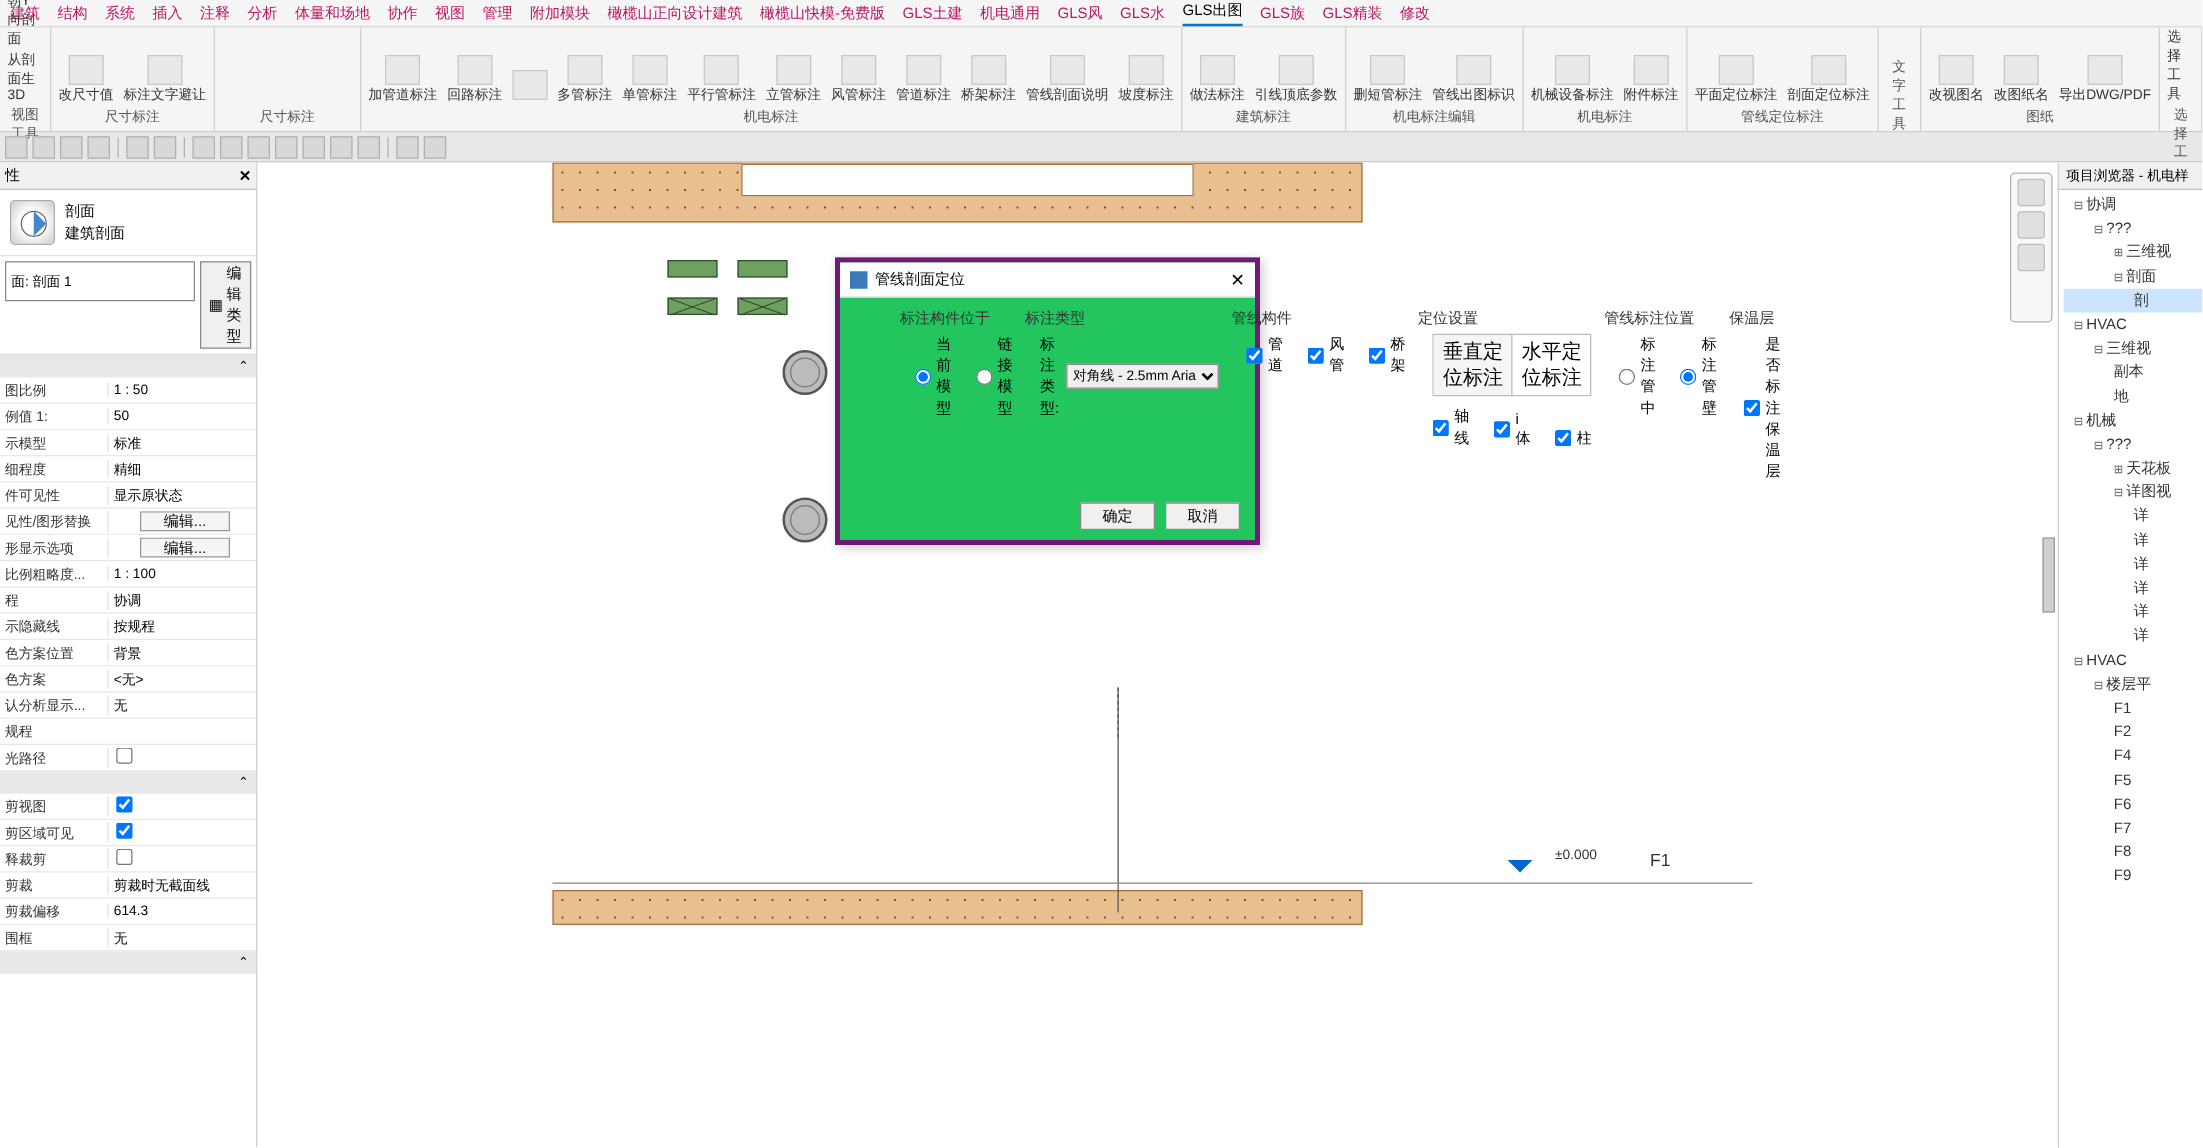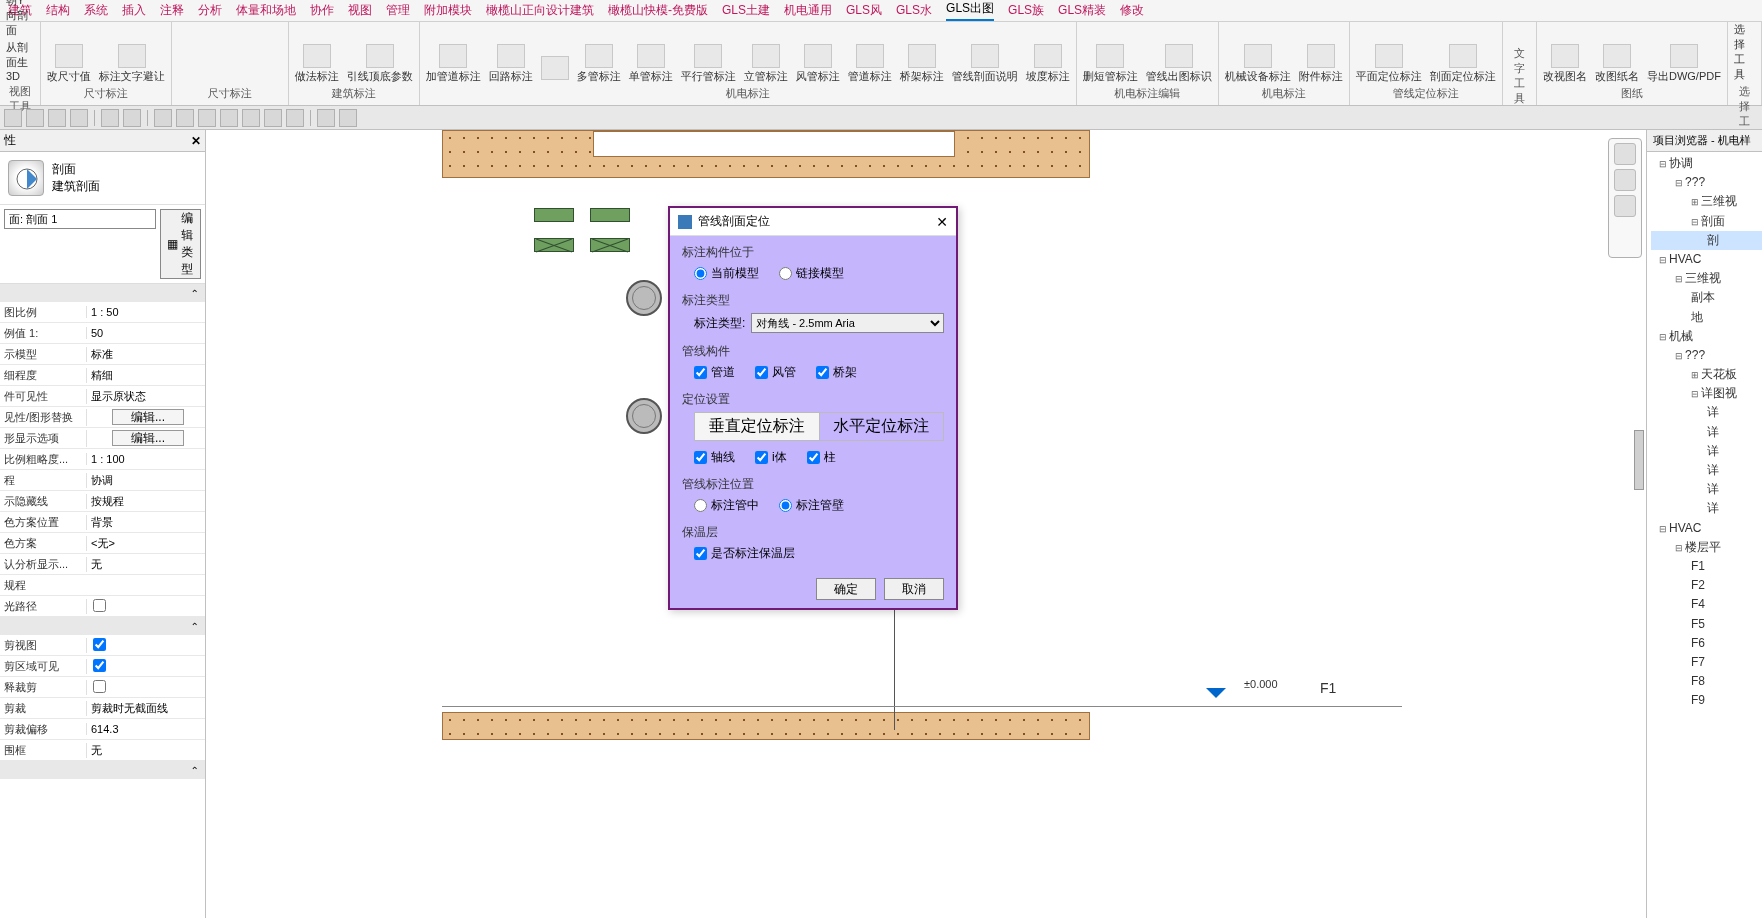--- a/index.html
+++ b/index.html
@@ -29,21 +29,21 @@
 
 .main { display: flex; height: 788px; position: relative; }
 
 
 .props { width: 206px; border-right: 1px solid #c0c0c0; display: flex; flex-direction: column; background: #fff; }
 .props-header { height: 22px; border-bottom: 1px solid #c0c0c0; display: flex; align-items: center; padding: 0 4px; justify-content: space-between; background: #f0f0f0; }
 .props-header .x { cursor: pointer; font-weight: bold; }
 .props-type { display: flex; align-items: center; gap: 8px; padding: 8px; border-bottom: 1px solid #e0e0e0; }
 .props-type .icon { width: 36px; height: 36px; border: 1px solid #aaa; border-radius: 4px; background: radial-gradient(circle, #fff 40%, #ccc 100%); }
 .props-selector { display: flex; padding: 4px; gap: 4px; }
-.props-selector input { flex: 1; border: 1px solid #888; height: 20px; padding: 0 4px; font-size: 11px; }
+.props-selector input { flex: 1; border: 1px solid #888; height: 32px; padding: 0 4px; font-size: 11px; }
 .props-selector button { border: 1px solid #888; background: #f0f0f0; padding: 0 6px; font-size: 11px; display: flex; align-items: center; gap: 2px; }
 .props-table { border-top: 1px solid #ddd; }
 .props-row { display: flex; border-bottom: 1px solid #e8e8e8; height: 21px; align-items: center; }
 .props-row .k { width: 86px; padding-left: 4px; font-size: 11px; color: #333; overflow: hidden; white-space: nowrap; }
 .props-row .v { flex: 1; padding-left: 4px; font-size: 11px; border-left: 1px solid #e0e0e0; overflow: hidden; white-space: nowrap; }
 .props-row .v input[type=checkbox] { margin-left: 2px; }
 .props-row .v.btn { text-align: center; }
 .props-row .v.btn span { border: 1px solid #999; padding: 0 18px; background: #f5f5f5; cursor: default; }
 .props-group { background: #e8e8e8; height: 18px; display:flex; justify-content: flex-end; padding-right:6px; align-items:center; font-size:10px; }
 
@@ -73,26 +73,26 @@
 .tree .node { white-space: nowrap; overflow: hidden; }
 .tree .l1 { padding-left: 8px; }
 .tree .l2 { padding-left: 24px; }
 .tree .l3 { padding-left: 40px; }
 .tree .l4 { padding-left: 56px; }
 .tree .sel { background: #cce4ff; }
 .tree .exp::before { content:"⊟ "; color:#666; font-size:9px; }
 .tree .col::before { content:"⊞ "; color:#666; font-size:9px; }
 
 
-.dialog { position: absolute; left: 668px; top: 206px; width: 290px; background: #c4b5fd; border: 2px solid #701a75; box-shadow: 2px 2px 8px rgba(0,0,0,0.2); z-index:50; }
+.dialog { position: absolute; left: 668px; top: 206px; width: 340px; background: #22c55e; border: 4px solid #701a75; box-shadow: 2px 2px 8px rgba(0,0,0,0.2); z-index:50; }
 .dialog-title { height: 28px; background: #fff; border-bottom: 1px solid #ddd; display: flex; align-items: center; justify-content: space-between; padding: 0 8px; }
 .dialog-title .t { display:flex; align-items:center; gap:6px; }
 .dialog-title .t .icon { width:14px; height:14px; background:#3a7ab8; }
 .dialog-title .close { cursor:pointer; font-size:14px; }
-.dialog-body { padding: 8px 12px; display:flex; flex-direction:column; gap:10px; }
+.dialog-body { padding: 8px 12px; display:flex; flex-direction:row; gap:10px;margin-left:36px; }
 .dlg-section { }
 .dlg-label { font-size:12px; color:#333; margin-bottom:4px; }
 .dlg-row { display:flex; gap:20px; align-items:flex-end; padding-left:12px; }
 .dlg-row label { display:flex; align-items:center; gap:4px; font-size:12px; }
 .dlg-row input[type=radio], .dlg-row input[type=checkbox] { margin:0; }
 .dlg-select-row { display:flex; align-items:center; gap:6px; padding-left:12px; }
 .dlg-select-row select { flex:1; border:1px solid #888; height:20px; font-size:11px; }
 .dlg-tabs { display:flex; border:1px solid #bbb; margin-left:12px; }
 .dlg-tabs span { flex:1; text-align:center; padding:3px 0; font-size:16px; }
 .dlg-tabs span:first-child { border-right:1px solid #bbb; background:#f5f5f5; }
@@ -157,81 +157,81 @@
         <div class="icon" style="width: 20px; height: 20px;"></div>
         <div class="icon" style="width: 20px; height: 20px;"></div>
         <div class="icon" style="width: 20px; height: 20px;"></div>
       </div>
       <div class="ribbon-group-label">尺寸标注 </div>
     </div>
     <div class="ribbon-group">
       <div class="ribbon-icons">
         <div class="ribbon-btn">
           <div class="icon"></div>
+          <div class="label">加管道标注</div>
+        </div>
+        <div class="ribbon-btn">
+          <div class="icon"></div>
+          <div class="label">回路标注</div>
+        </div>
+        <div class="ribbon-btn">
+          <div class="icon"></div>
+          <div class="label"> </div>
+        </div>
+        <div class="ribbon-btn">
+          <div class="icon"></div>
+          <div class="label">多管标注</div>
+        </div>
+        <div class="ribbon-btn">
+          <div class="icon"></div>
+          <div class="label">单管标注</div>
+        </div>
+        <div class="ribbon-btn">
+          <div class="icon"></div>
+          <div class="label">平行管标注</div>
+        </div>
+        <div class="ribbon-btn">
+          <div class="icon"></div>
+          <div class="label">立管标注</div>
+        </div>
+        <div class="ribbon-btn">
+          <div class="icon"></div>
+          <div class="label">风管标注</div>
+        </div>
+        <div class="ribbon-btn">
+          <div class="icon"></div>
+          <div class="label">管道标注</div>
+        </div>
+        <div class="ribbon-btn">
+          <div class="icon"></div>
+          <div class="label">桥架标注</div>
+        </div>
+        <div class="ribbon-btn">
+          <div class="icon"></div>
+          <div class="label">管线剖面说明</div>
+        </div>
+        <div class="ribbon-btn">
+          <div class="icon"></div>
+          <div class="label">坡度标注</div>
+        </div>
+      </div>
+      <div class="ribbon-group-label">机电标注</div>
+    </div>
+    <div class="ribbon-group">
+      <div class="ribbon-icons">
+        <div class="ribbon-btn">
+          <div class="icon"></div>
           <div class="label">做法标注</div>
         </div>
         <div class="ribbon-btn">
           <div class="icon"></div>
           <div class="label">引线顶底参数</div>
         </div>
       </div>
       <div class="ribbon-group-label">建筑标注</div>
-    </div>
-    <div class="ribbon-group">
-      <div class="ribbon-icons">
-        <div class="ribbon-btn">
-          <div class="icon"></div>
-          <div class="label">加管道标注</div>
-        </div>
-        <div class="ribbon-btn">
-          <div class="icon"></div>
-          <div class="label">回路标注</div>
-        </div>
-        <div class="ribbon-btn">
-          <div class="icon"></div>
-          <div class="label"> </div>
-        </div>
-        <div class="ribbon-btn">
-          <div class="icon"></div>
-          <div class="label">多管标注</div>
-        </div>
-        <div class="ribbon-btn">
-          <div class="icon"></div>
-          <div class="label">单管标注</div>
-        </div>
-        <div class="ribbon-btn">
-          <div class="icon"></div>
-          <div class="label">平行管标注</div>
-        </div>
-        <div class="ribbon-btn">
-          <div class="icon"></div>
-          <div class="label">立管标注</div>
-        </div>
-        <div class="ribbon-btn">
-          <div class="icon"></div>
-          <div class="label">风管标注</div>
-        </div>
-        <div class="ribbon-btn">
-          <div class="icon"></div>
-          <div class="label">管道标注</div>
-        </div>
-        <div class="ribbon-btn">
-          <div class="icon"></div>
-          <div class="label">桥架标注</div>
-        </div>
-        <div class="ribbon-btn">
-          <div class="icon"></div>
-          <div class="label">管线剖面说明</div>
-        </div>
-        <div class="ribbon-btn">
-          <div class="icon"></div>
-          <div class="label">坡度标注</div>
-        </div>
-      </div>
-      <div class="ribbon-group-label">机电标注</div>
     </div>
     <div class="ribbon-group">
       <div class="ribbon-icons">
         <div class="ribbon-btn">
           <div class="icon"></div>
           <div class="label">删短管标注</div>
         </div>
         <div class="ribbon-btn">
           <div class="icon"></div>
           <div class="label">管线出图标识</div>

